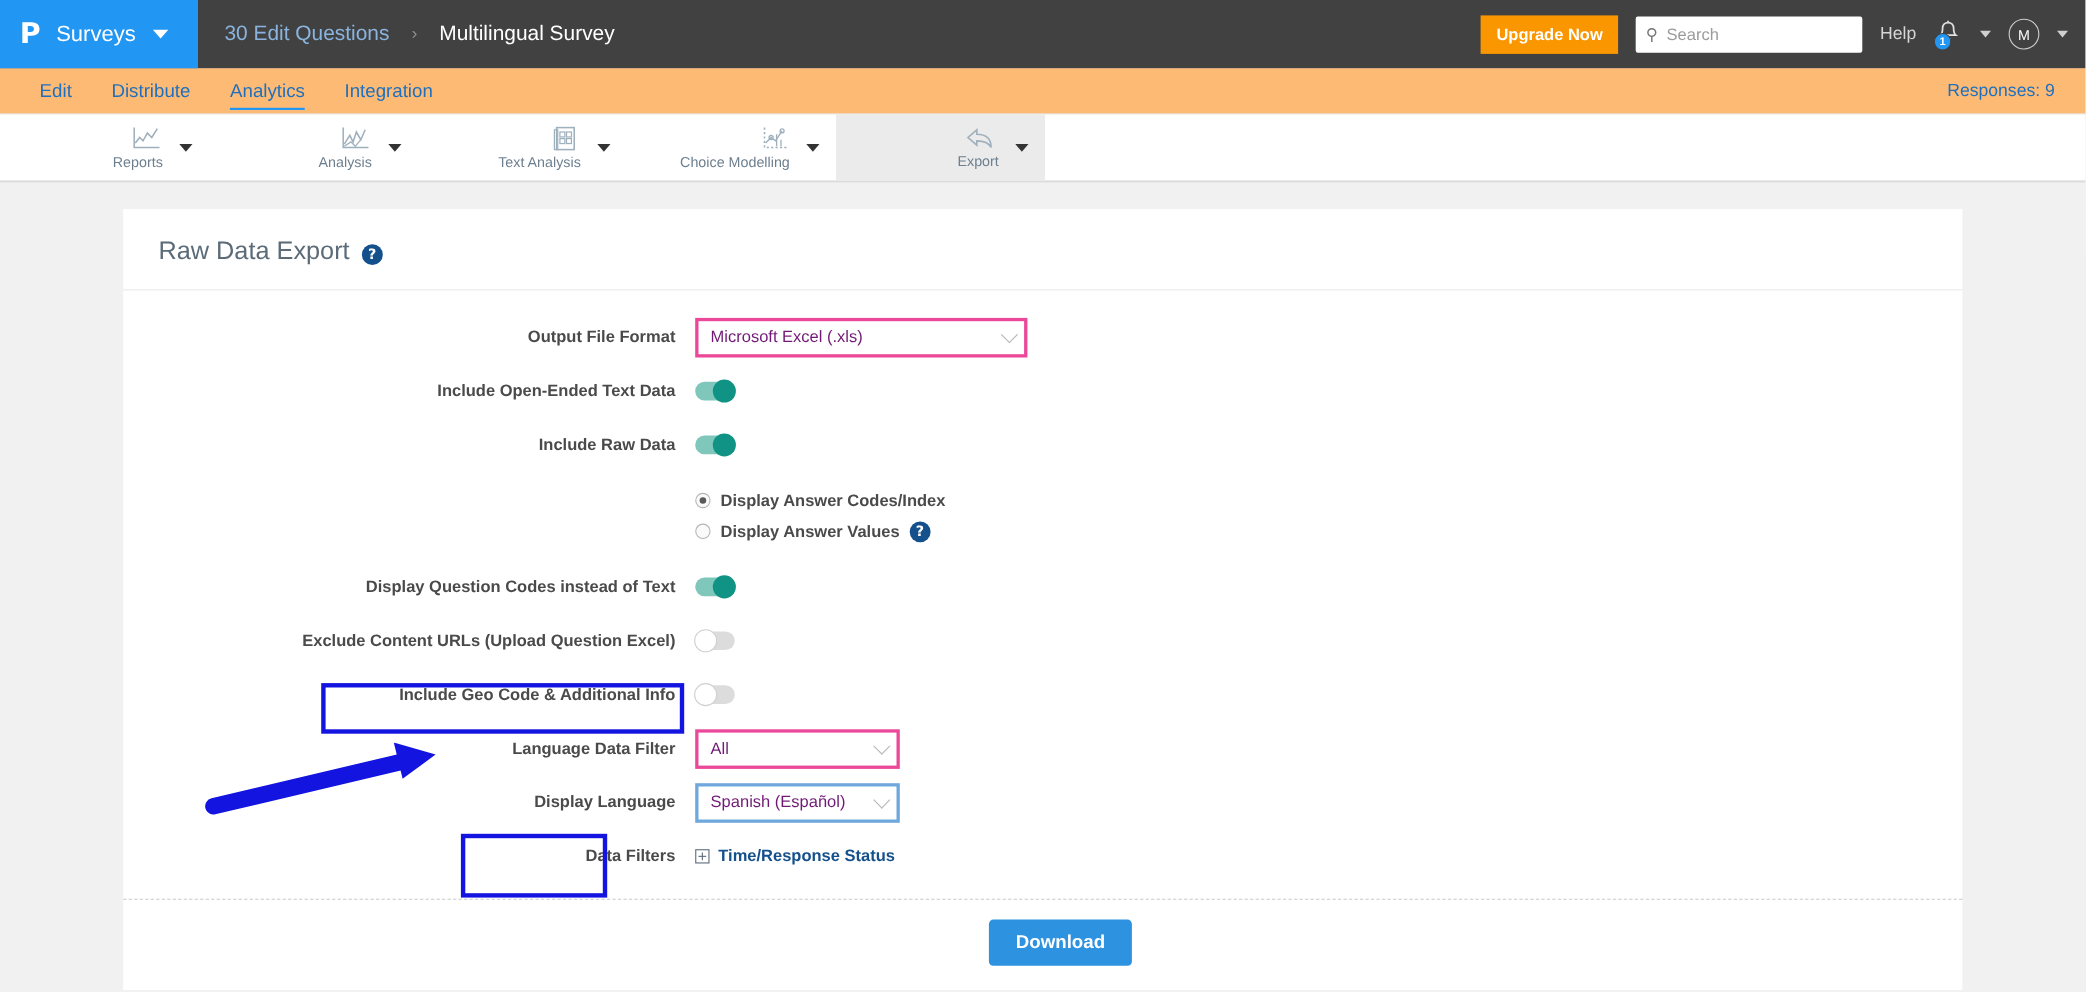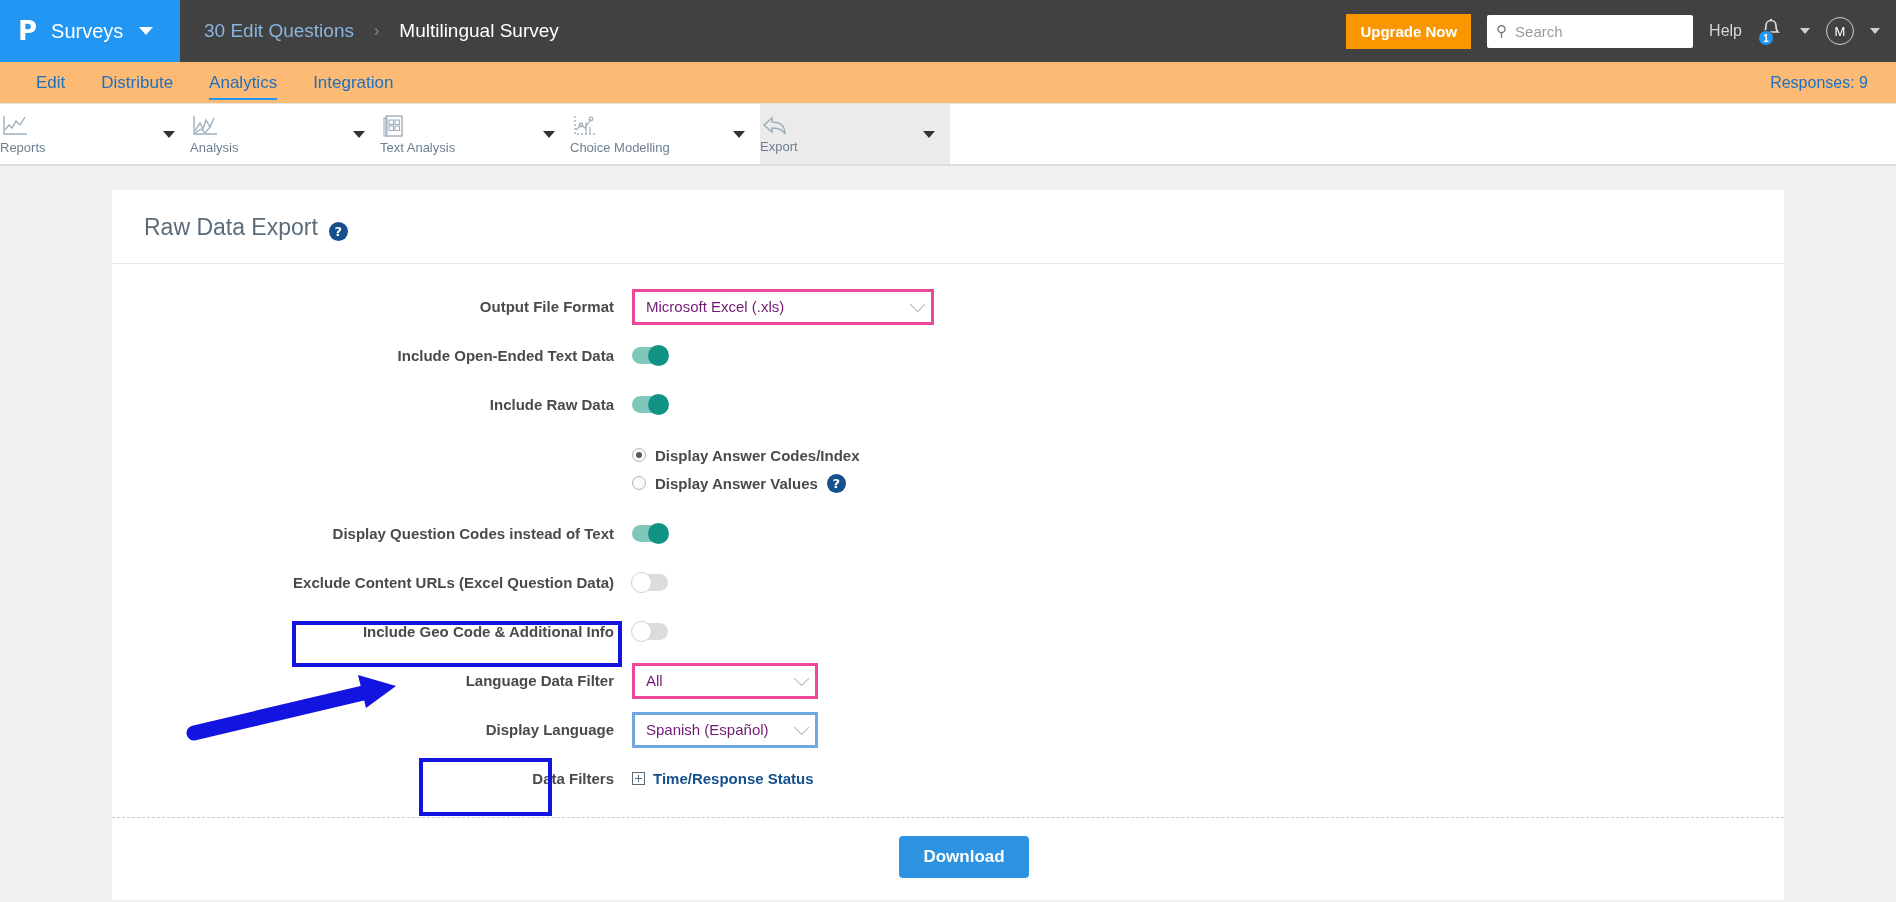--- a/index.html
+++ b/index.html
@@ -164,21 +164,21 @@
   .tool {
     display: flex;
     align-items: stretch;
     cursor: pointer;
   }
   .tool.active { background: #ebebeb; }
   .tool-main {
     width: 148px;
     display: flex;
     flex-direction: column;
-    align-items: flex-start;
+    align-items: flex-end;
     justify-content: center;
     gap: 1px;
   }
   .tool-label { color: #6d7f8f; font-size: 13px; }
   .tool-caret-cell {
     width: 42px;
     display: flex;
     align-items: center;
     justify-content: center;
   }
@@ -537,21 +537,21 @@
       <div class="frow">
         <div class="flabel">Display Question Codes instead of Text</div>
         <div class="fctl">
           <div class="toggle on">
             <span class="knob"></span>
           </div>
         </div>
       </div>
 
       <div class="frow">
-        <div class="flabel">Exclude Content URLs (Excel Question Data)</div>
+        <div class="flabel">Exclude Content URLs (Upload Question Excel)</div>
         <div class="fctl">
           <div class="toggle off">
             <span class="knob"></span>
           </div>
         </div>
       </div>
 
       <div class="frow">
         <div class="flabel">Include Geo Code &amp; Additional Info</div>
         <div class="fctl">

